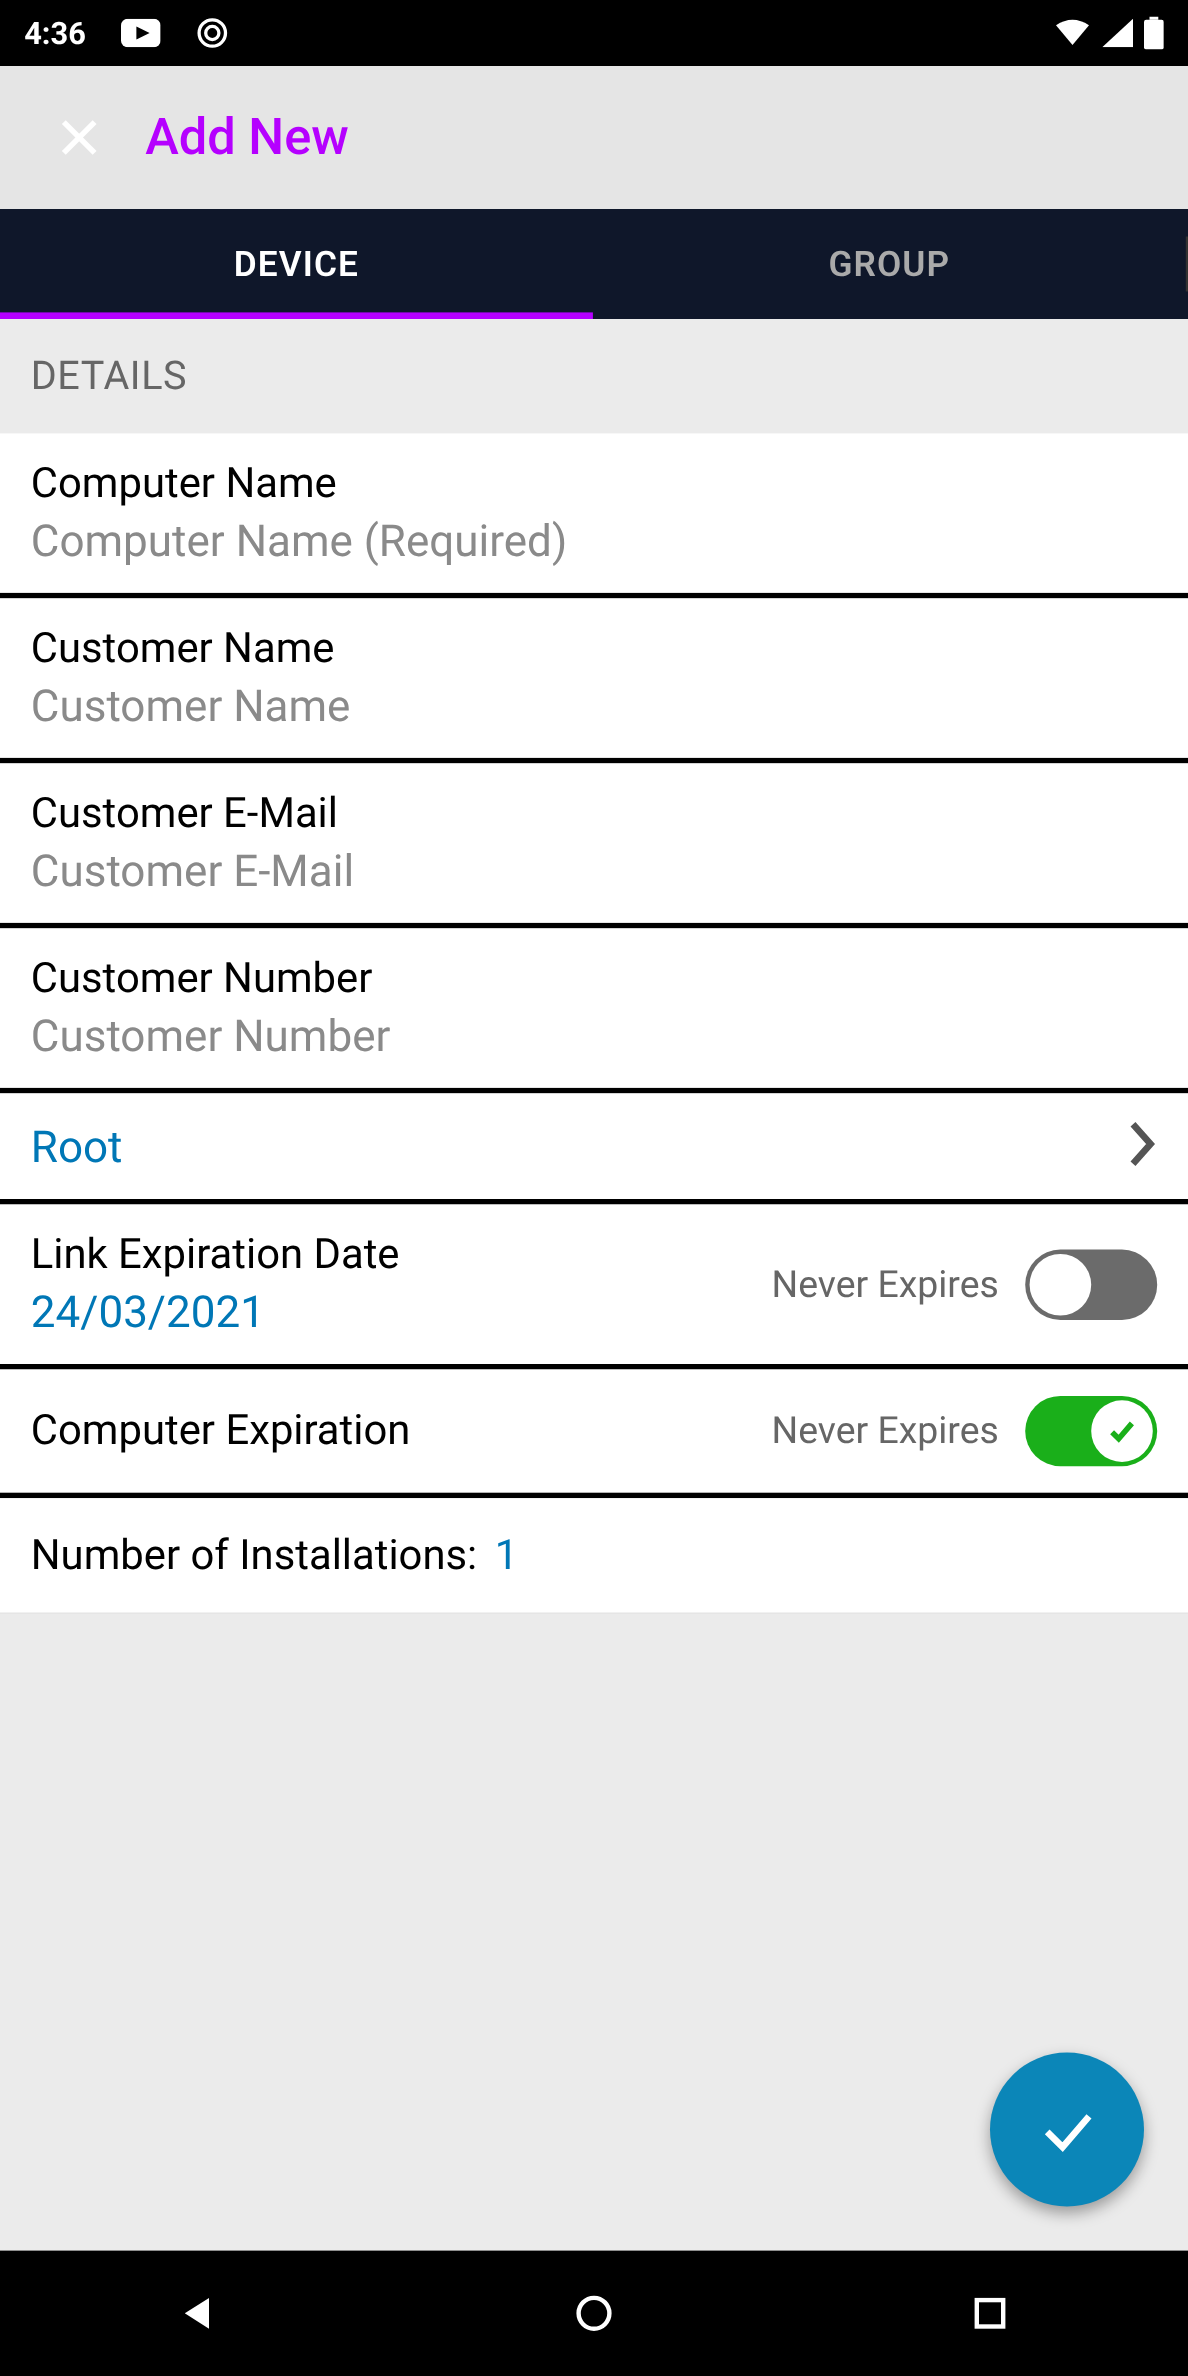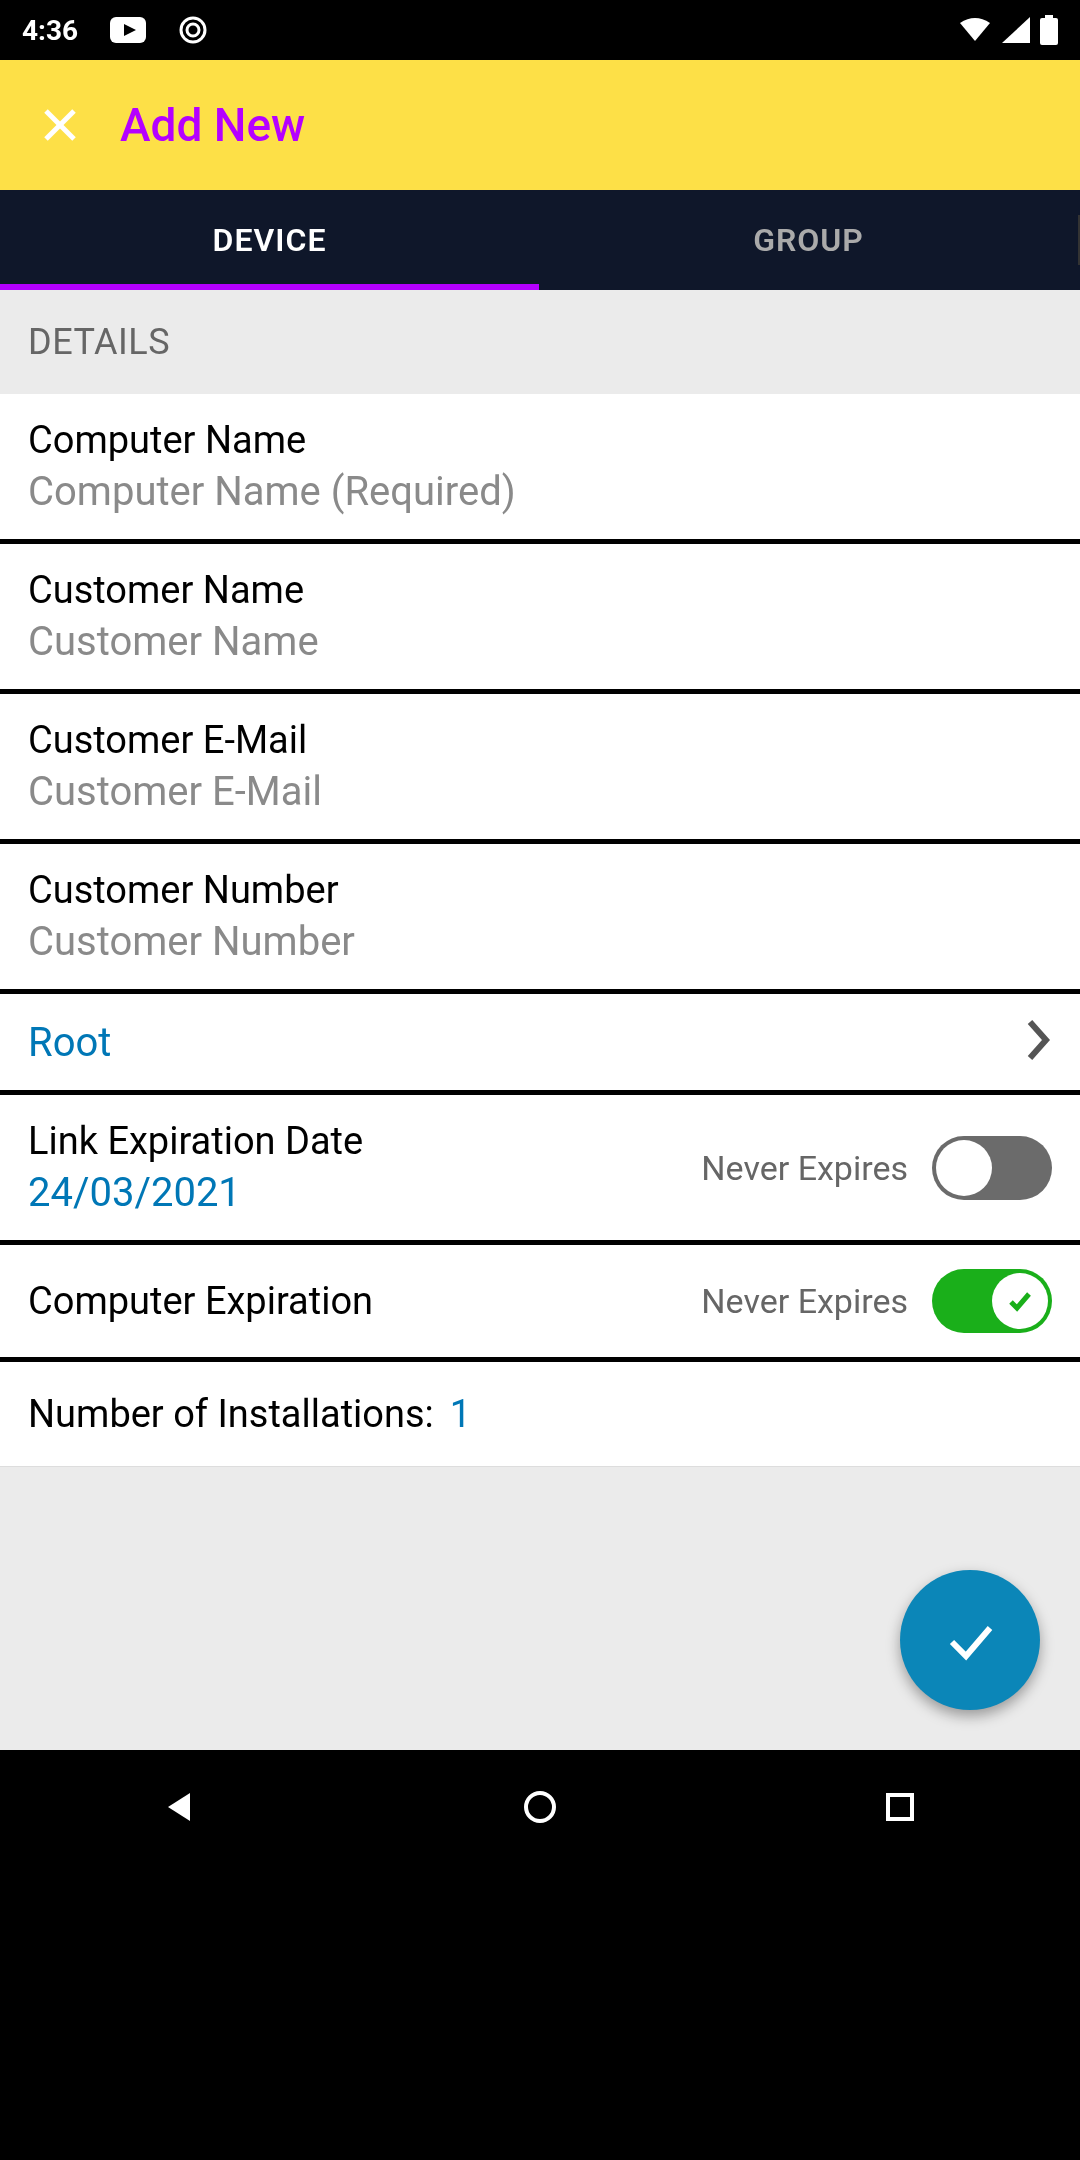--- a/index.html
+++ b/index.html
@@ -3,31 +3,31 @@
   <meta charset="utf-8">
   <style>
     * { margin: 0; padding: 0; box-sizing: border-box; font-family: Roboto, Arial, sans-serif; }
     html, body { width: 1080px; height: 2160px; background: #000; overflow: hidden; }
 
     .status-bar { height: 60px; background: #000; color: #fff; display: flex; align-items: center; justify-content: space-between; padding: 0 22px; font-size: 28px; }
     .status-left { display: flex; align-items: center; gap: 32px; font-weight: bold; }
     .status-right { display: flex; align-items: center; gap: 10px; }
     .status-icon { display: inline-flex; align-items: center; justify-content: center; }
 
-    .header { height: 130px; background: #fde047; display: flex; align-items: center; padding: 0 30px; }
+    .header { height: 130px; background: #e5e5e5; display: flex; align-items: center; padding: 0 42px; }
     .close-btn { width: 60px; height: 60px; display: flex; align-items: center; justify-content: center; color: #fff; margin-right: 30px; }
     .title { color: #b500ff; font-size: 46px; font-weight: 500; }
 
     .tabs { height: 100px; background: #0f172a; display: flex; position: relative; }
     .tab { flex: 1; display: flex; align-items: center; justify-content: center; color: #aaa; font-size: 32px; font-weight: 600; letter-spacing: 1px; position: relative; }
     .tab.active { color: #fff; }
     .tab.active::after { content: ''; position: absolute; bottom: 0; left: 0; right: 0; height: 6px; background: #b500ff; }
     .tab-sep { width: 2px; height: 50px; background: #333; align-self: center; }
 
-    .content { height: 1460px; background: #ebebeb; overflow: hidden; position: relative; }
+    .content { height: 1756px; background: #ebebeb; overflow: hidden; position: relative; }
 
     .section-header { height: 104px; background: #ebebeb; display: flex; align-items: center; padding: 0 28px; color: #666; font-size: 36px; font-weight: 400; letter-spacing: 0.5px; }
 
     .row { background: #fff; border-bottom: 5px solid #000000; padding: 24px 28px; }
     .row-label { font-size: 38px; color: #000; margin-bottom: 6px; }
     .row-input { width: 100%; border: none; outline: none; font-size: 40px; color: #000; background: transparent; }
     .row-input::placeholder { color: #8a8a8a; }
     .row-value-link { font-size: 40px; color: #0077b6; }
 
     .row-nav { display: flex; align-items: center; justify-content: space-between; }

